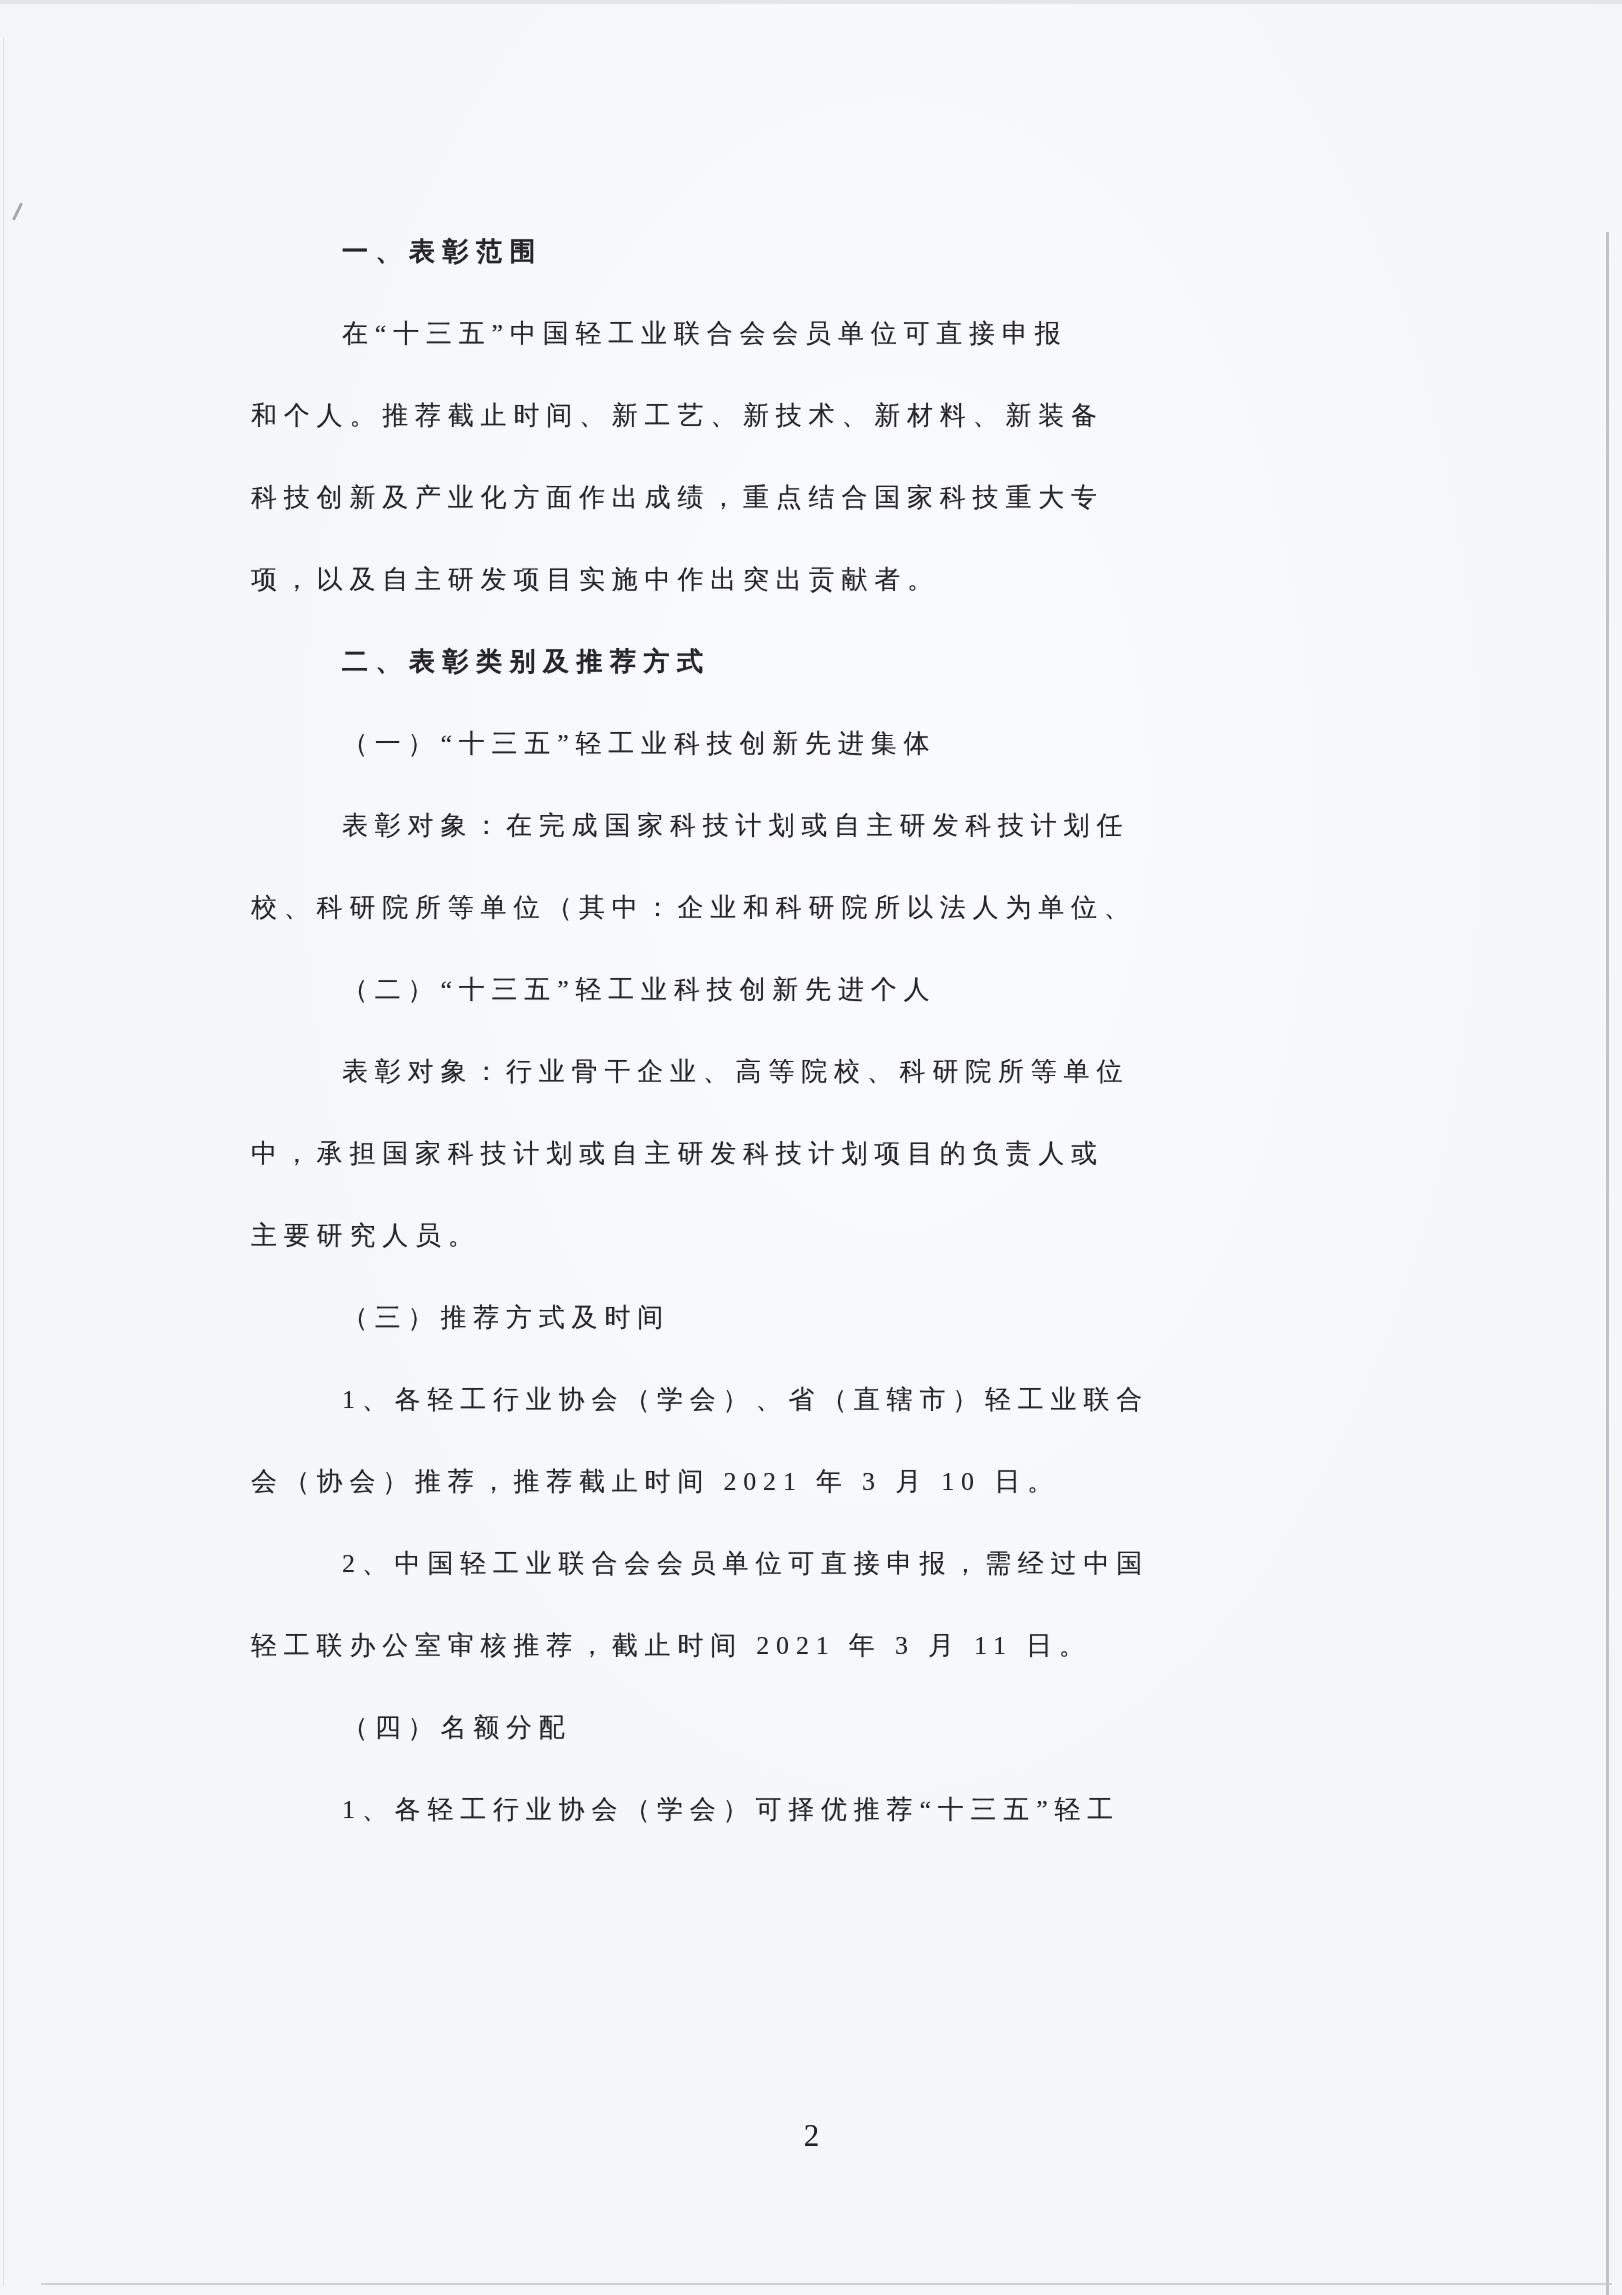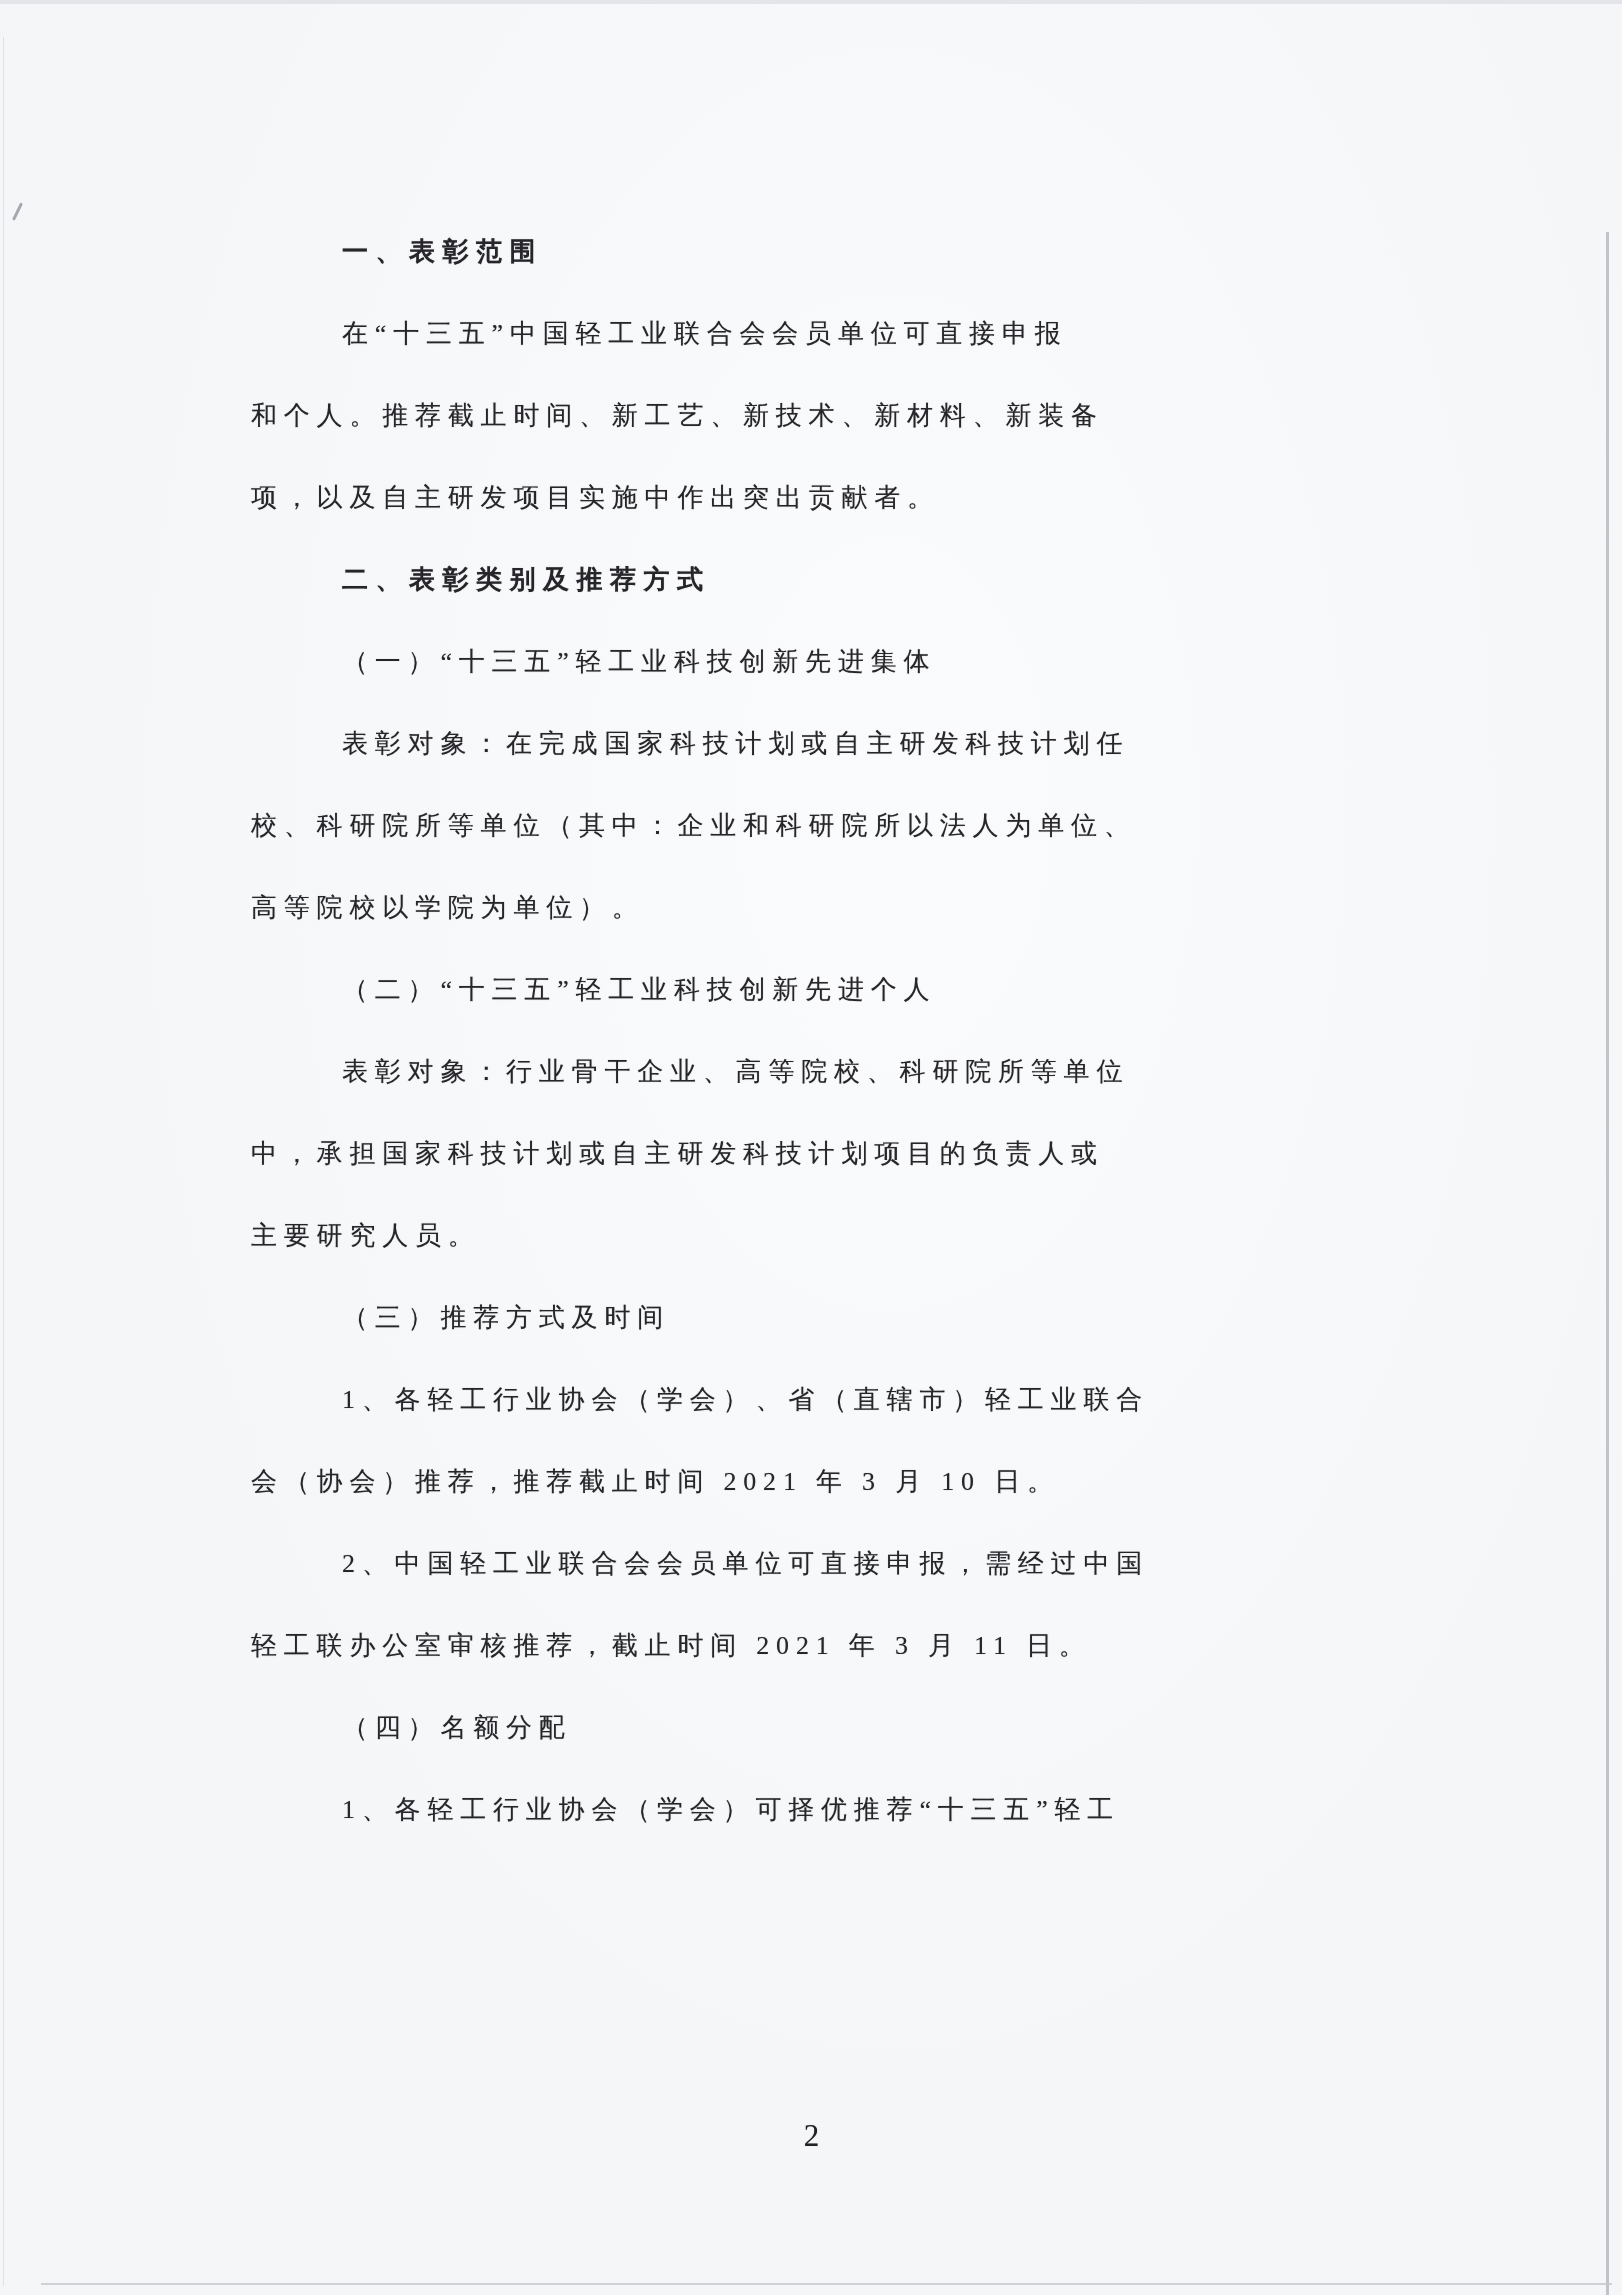--- a/index.html
+++ b/index.html
@@ -89,26 +89,26 @@
   <div class="edge-top"></div>
   <div class="edge-left"></div>
   <div class="edge-right"></div>
   <div class="edge-bottom"></div>
   <div class="slash-mark"></div>
 
   <div class="content">
     <div class="line indent bold">一、表彰范围</div>
     <div class="line indent">在“十三五”中国轻工业联合会会员单位可直接申报</div>
     <div class="line">和个人。推荐截止时间、新工艺、新技术、新材料、新装备</div>
+    <div class="line">科技创新及产业化方面作出成绩，重点结合国家科技重大专</div>
     <div class="line">项，以及自主研发项目实施中作出突出贡献者。</div>
     <div class="line indent bold">二、表彰类别及推荐方式</div>
     <div class="line indent">（一）“十三五”轻工业科技创新先进集体</div>
     <div class="line indent">表彰对象：在完成国家科技计划或自主研发科技计划任</div>
     <div class="line">校、科研院所等单位（其中：企业和科研院所以法人为单位、</div>
-    <div class="line">高等院校以学院为单位）。</div>
     <div class="line indent">（二）“十三五”轻工业科技创新先进个人</div>
     <div class="line indent">表彰对象：行业骨干企业、高等院校、科研院所等单位</div>
     <div class="line">中，承担国家科技计划或自主研发科技计划项目的负责人或</div>
     <div class="line">主要研究人员。</div>
     <div class="line indent">（三）推荐方式及时间</div>
     <div class="line indent">1、各轻工行业协会（学会）、省（直辖市）轻工业联合</div>
     <div class="line">会（协会）推荐，推荐截止时间 2021 年 3 月 10 日。</div>
     <div class="line indent">2、中国轻工业联合会会员单位可直接申报，需经过中国</div>
     <div class="line">轻工联办公室审核推荐，截止时间 2021 年 3 月 11 日。</div>
     <div class="line indent">（四）名额分配</div>

